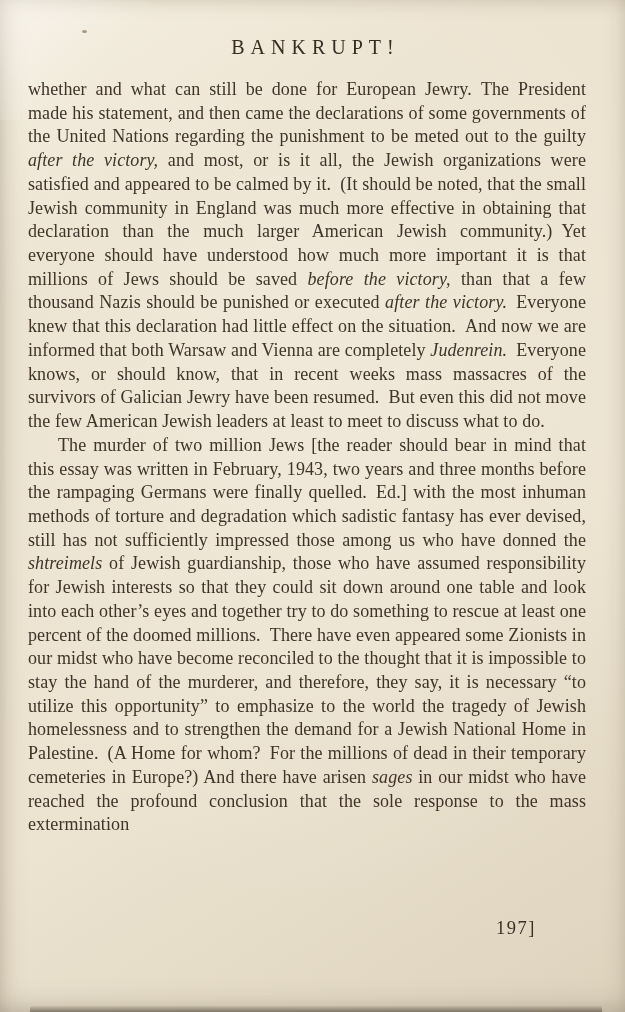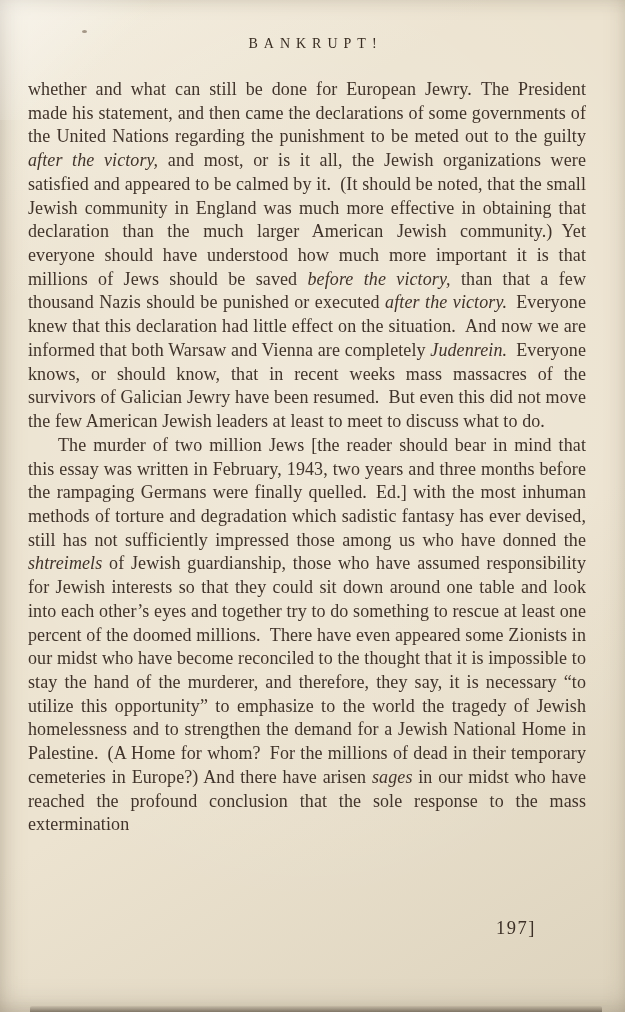--- a/index.html
+++ b/index.html
@@ -41,21 +41,21 @@
     width: 5px; height: 3px;
     border-radius: 50%;
     background: rgba(122,105,86,0.65);
     filter: blur(0.4px);
   }
   .page-header {
     position: absolute;
     left: 0; right: 0;
     top: 36px;
     text-align: center;
-    font-size: 14px;
+    font-size: 20px;
     font-weight: 400;
     letter-spacing: 6px;
     text-indent: 6px; 
     color: #382c22;
   }
   .page-body {
     position: absolute;
     left: 28px;
     top: 78px;
     width: 558px;

